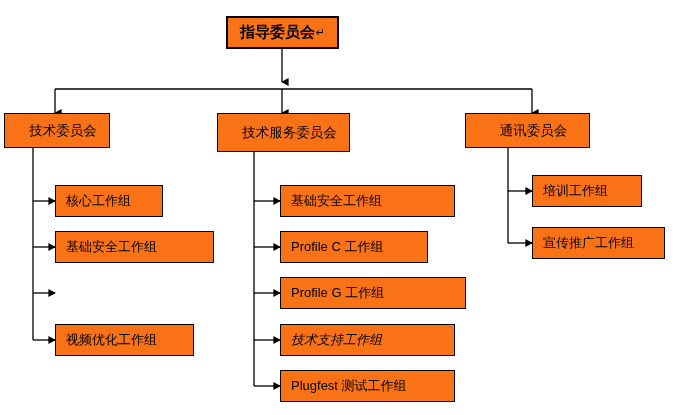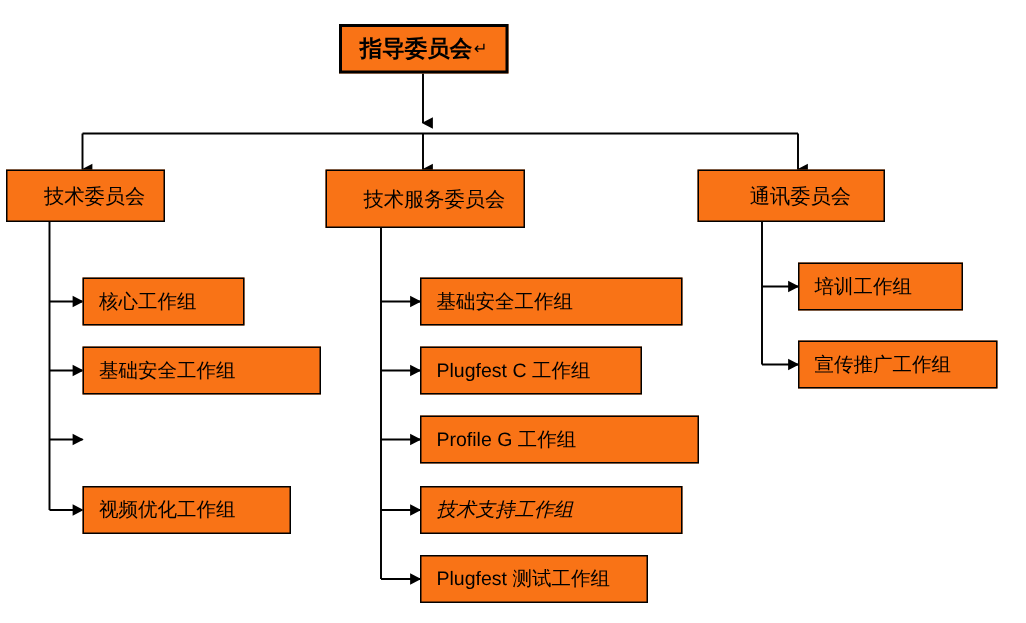--- a/index.html
+++ b/index.html
@@ -130,29 +130,29 @@
     <span>基础安全工作组</span>
   </div>
   <div class="node leaf" style="left:55px; top:324px; width:139px; height:32px;">
     <span>视频优化工作组</span>
   </div>
 
   <div class="node leaf" style="left:280px; top:185px; width:175px; height:32px;">
     <span>基础安全工作组</span>
   </div>
   <div class="node leaf" style="left:280px; top:231px; width:148px; height:32px;">
-    <span>Plugfest C 工作组</span>
+    <span>Profile C 工作组</span>
   </div>
   <div class="node leaf" style="left:280px; top:277px; width:186px; height:32px;">
     <span>Profile G 工作组</span>
   </div>
   <div class="node leaf" style="left:280px; top:324px; width:175px; height:32px;font-style:italic;">
     <span>技术支持工作组</span>
   </div>
-  <div class="node leaf" style="left:280px; top:370px; width:152px; height:32px;">
+  <div class="node leaf" style="left:280px; top:370px; width:175px; height:32px;">
     <span>Plugfest 测试工作组</span>
   </div>
 
   <div class="node leaf" style="left:532px; top:175px; width:110px; height:32px;">
     <span>培训工作组</span>
   </div>
   <div class="node leaf" style="left:532px; top:227px; width:133px; height:32px;">
     <span>宣传推广工作组</span>
   </div>
 

